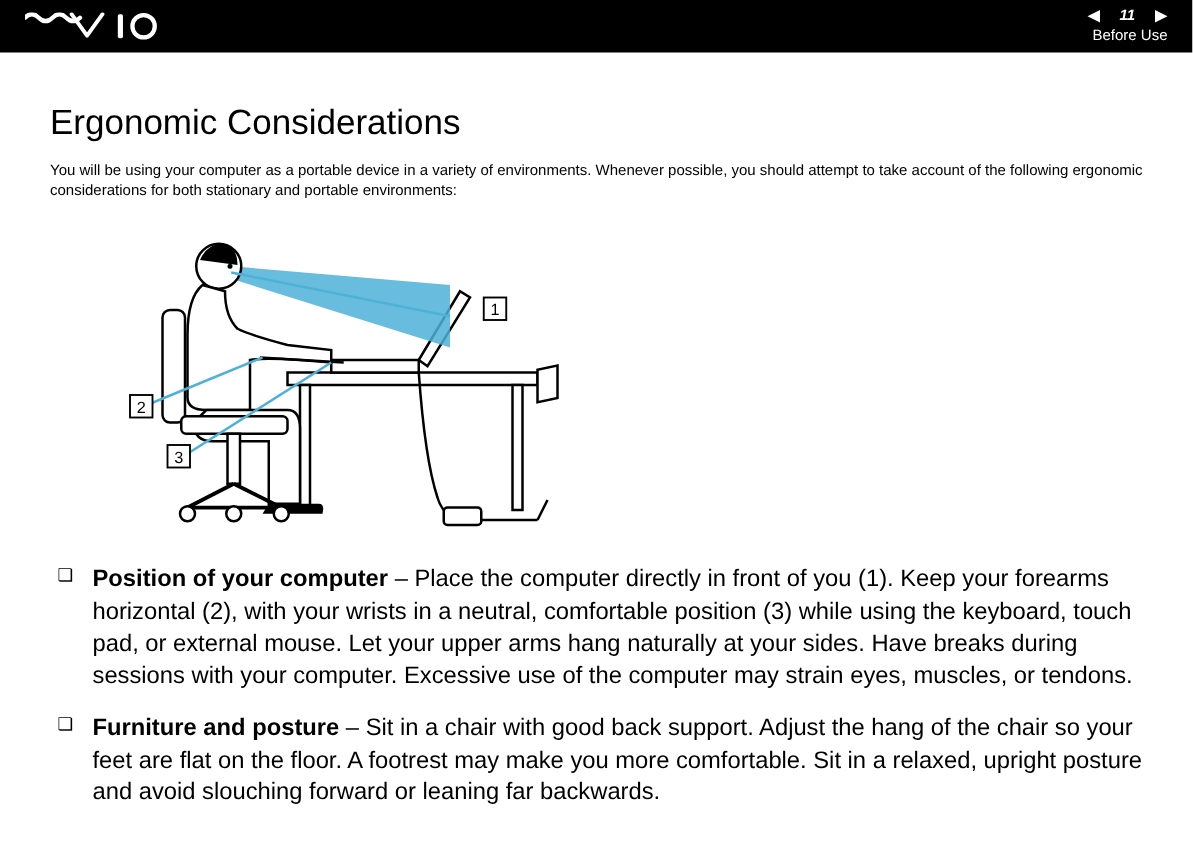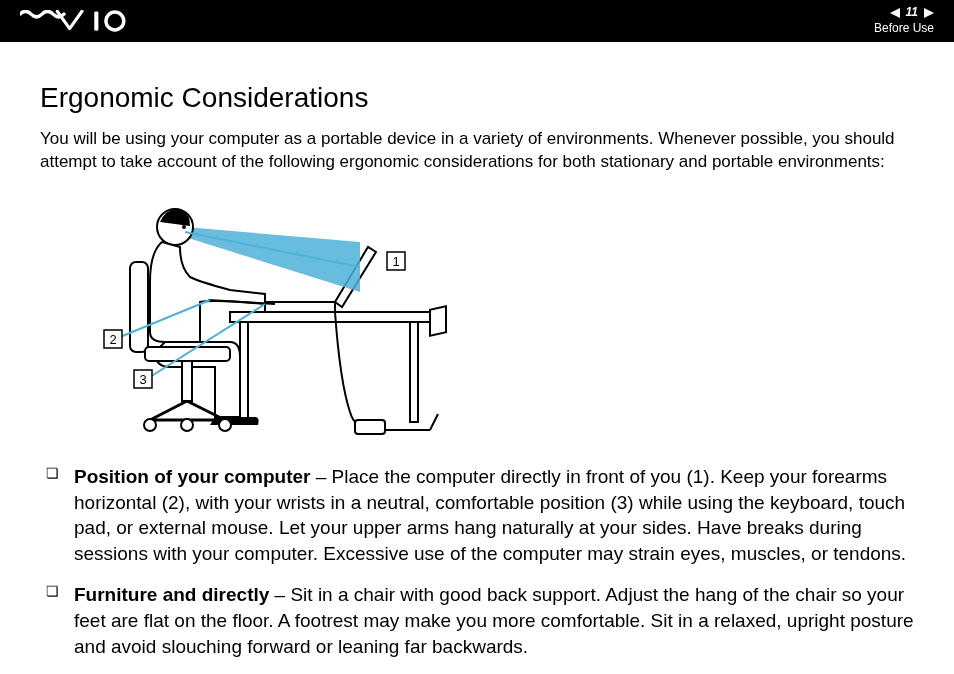--- a/index.html
+++ b/index.html
@@ -34,21 +34,21 @@
     font-size: 12px;
     text-align: right;
     line-height: 1.3;
     display: flex;
     flex-direction: column;
     align-items: flex-end;
   }
   .page-nav {
     display: flex;
     align-items: center;
-    gap: 6px;
+    gap: 16px;
     font-style: italic;
     font-weight: bold;
   }
   .page-nav .arrow {
     width: 0; height: 0;
     display: inline-block;
   }
   .arrow.left {
     border-top: 5px solid transparent;
     border-bottom: 5px solid transparent;
@@ -62,21 +62,21 @@
   .section-label { font-weight: normal; }
   .content {
     padding: 40px 38px 20px 40px;
   }
   h1 {
     font-size: 28px;
     font-weight: normal;
     margin-bottom: 14px;
   }
   .intro {
-    font-size: 17px;
+    font-size: 12px;
     line-height: 1.35;
     margin-bottom: 0;
   }
   .illustration {
     margin: 8px 0 18px 50px;
   }
   .bullet-list { list-style: none; }
   .bullet-list li {
     position: relative;
     padding-left: 34px;
@@ -176,16 +176,16 @@
         <text x="53" y="202">3</text>
       </g>
     </svg>
   </div>
 
   <ul class="bullet-list">
     <li>
       <b>Position of your computer</b><span> – Place the computer directly in front of you (1). Keep your forearms horizontal (2), with your wrists in a neutral, comfortable position (3) while using the keyboard, touch pad, or external mouse. Let your upper arms hang naturally at your sides. Have breaks during sessions with your computer. Excessive use of the computer may strain eyes, muscles, or tendons.</span>
     </li>
     <li>
-      <b>Furniture and directly</b><span> – Sit in a chair with good back support. Adjust the hang of the chair so your feet are flat on the floor. A footrest may make you more comfortable. Sit in a relaxed, upright posture and avoid slouching forward or leaning far backwards.</span>
+      <b>Furniture and posture</b><span> – Sit in a chair with good back support. Adjust the hang of the chair so your feet are flat on the floor. A footrest may make you more comfortable. Sit in a relaxed, upright posture and avoid slouching forward or leaning far backwards.</span>
     </li>
   </ul>
 </div>
 
 </body></html>

